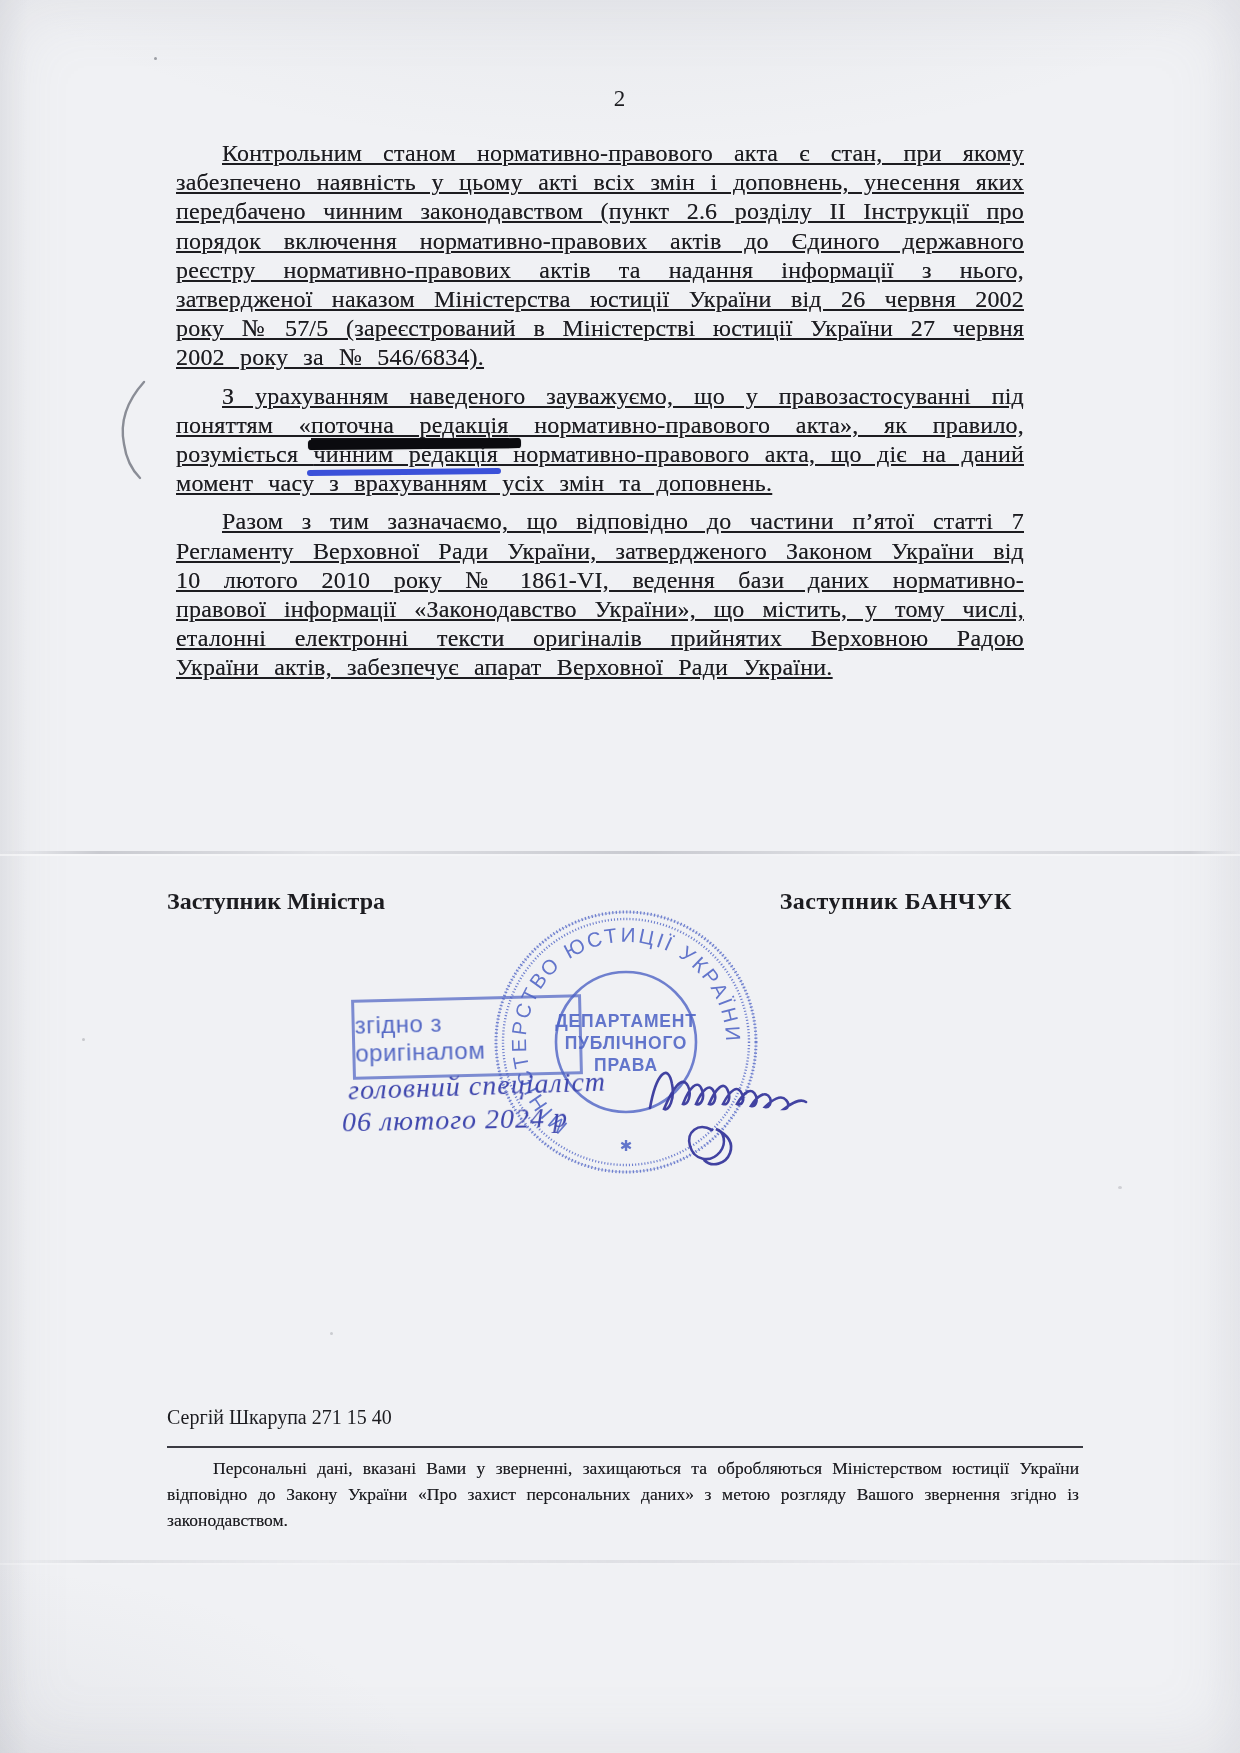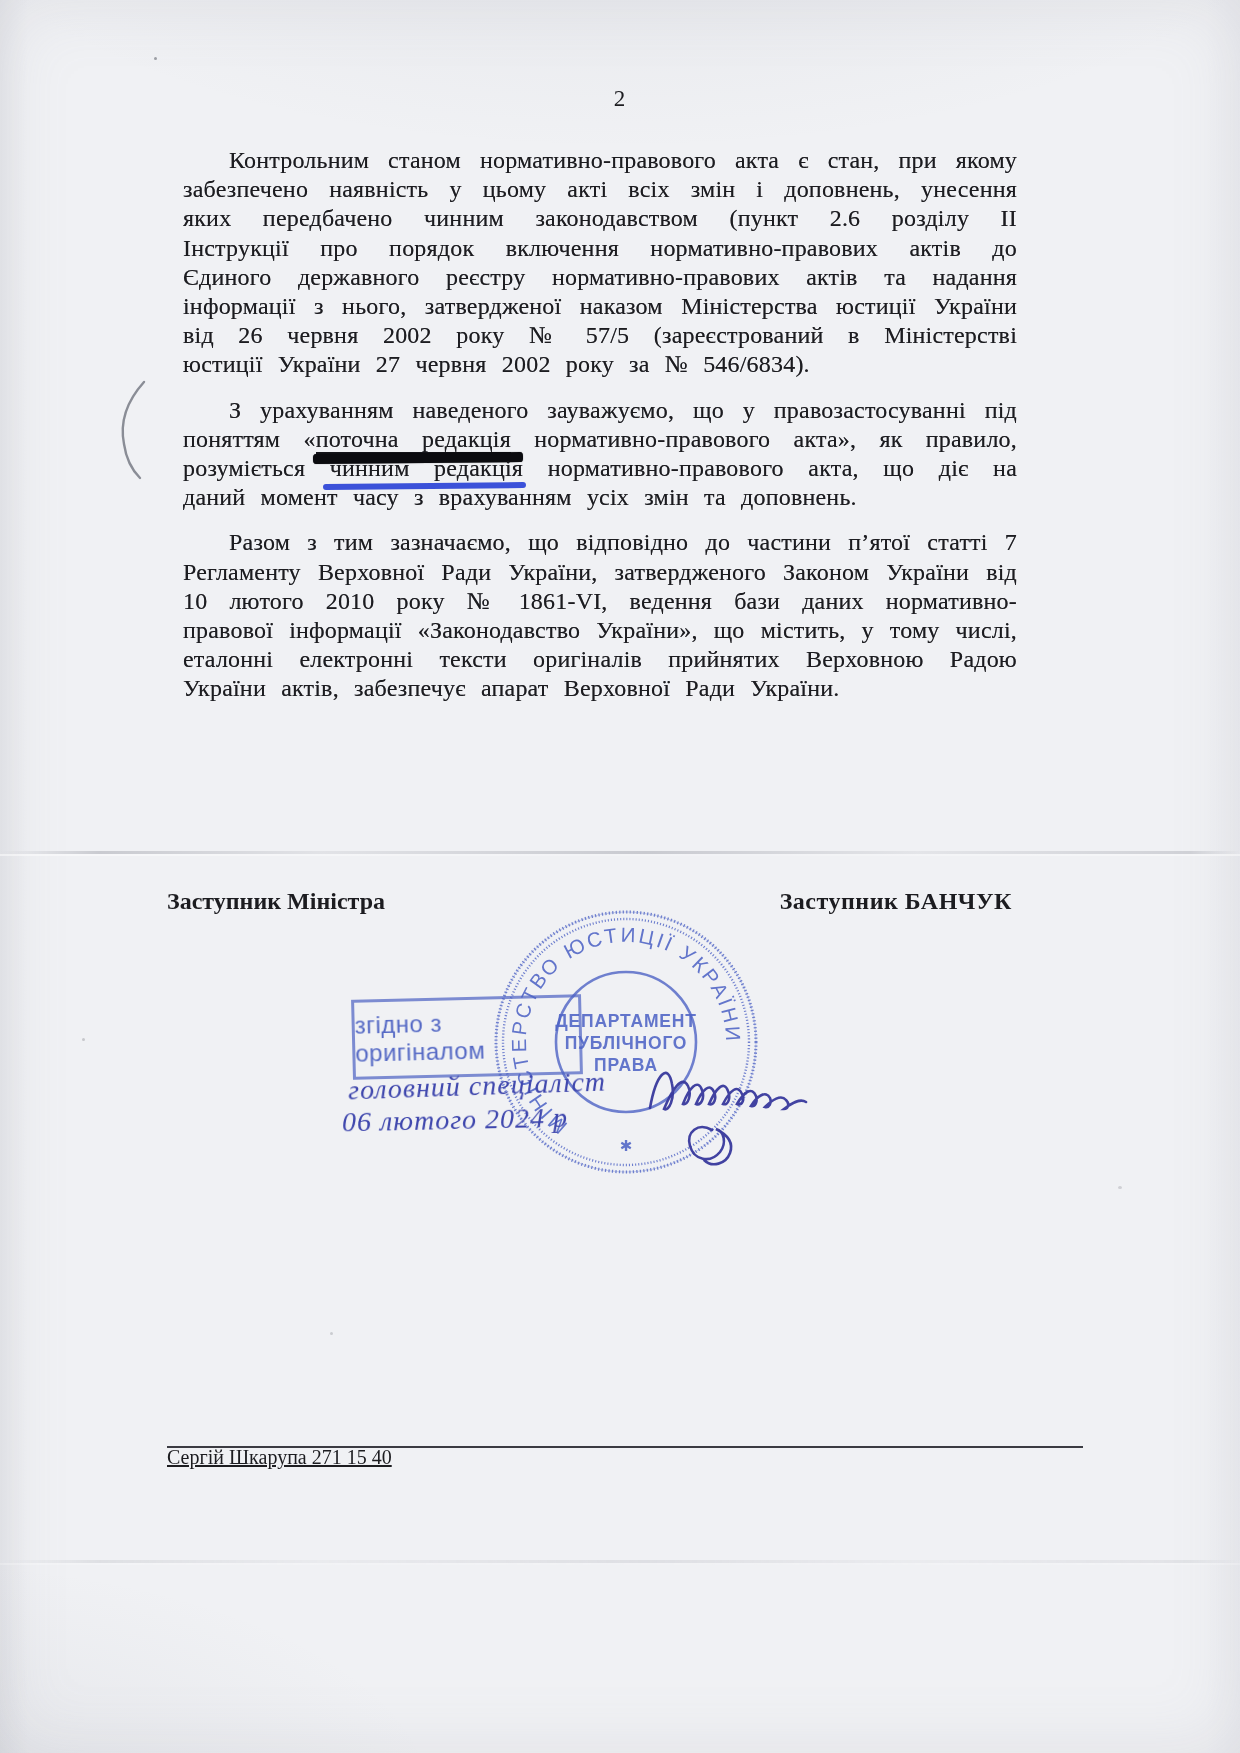--- a/index.html
+++ b/index.html
@@ -13,21 +13,21 @@
       linear-gradient(270deg, rgba(235,236,240,.9) 0, rgba(0,0,0,0) 34px),
       #f0f1f4;
     box-shadow: inset 0 0 70px rgba(140,145,158,.16);
   }
   .pagenum{position:absolute; top:86px; left:0; width:100%; text-align:center;
     font-size:23px; letter-spacing:1px;}
   .textblock{position:absolute; left:167px; top:130px; width:866px;
     font-size:24px; line-height:29.2px; text-align:justify;
     word-spacing:9px; letter-spacing:.2px;
     text-shadow:0 0 .5px rgba(10,10,15,.55);}
-  .textblock p{margin:16px; text-indent:46px;}
+  .textblock p{margin:9px; text-indent:46px;text-decoration:underline;}
   .hl-thin-black{position:relative; border-bottom:2px solid #15151a;}
   .hl-thin-black::after{content:""; position:absolute; left:-3px; right:-12px;
     top:1.12em; height:10px; background:#0b0b0f; border-radius:3px/4px;
     transform:rotate(-.5deg); box-shadow:0 0 1px rgba(0,0,0,.6);}
   .hl-blue{position:relative;}
   .hl-blue::after{content:""; position:absolute; left:-7px; right:-3px;
     top:1.16em; height:6px; background:#2b43d6; border-radius:3px;
     transform:rotate(-.55deg); opacity:.92;}
   .sigrow{position:absolute; top:876px; left:167px; right:228px;
     display:flex; justify-content:space-between; font-size:24px; font-weight:bold;margin-top:12px;}
@@ -43,21 +43,21 @@
     display:flex; align-items:center; justify-content:center;
     font-family:"Liberation Sans", sans-serif; font-size:24px; letter-spacing:.5px;
     color:rgba(63,85,190,.88); filter:blur(.4px);}
   .round-stamp{position:absolute; left:492px; top:908px; filter:blur(.35px);}
   .hand{position:absolute; font-family:"Liberation Serif", serif; font-style:italic;
     color:#3e46ad; filter:blur(.2px);}
   .hand1{left:348px; top:1070px; font-size:28px; transform:rotate(-2deg); letter-spacing:1px;}
   .hand2{left:342px; top:1104px; font-size:28px; transform:rotate(-1.2deg); letter-spacing:1px;}
   .sig-svg{position:absolute; left:642px; top:1034px;}
   .bracket-svg{position:absolute; left:110px; top:378px;}
-  .contact{position:absolute; left:167px; top:1446px; font-size:20px;text-decoration:underline;}
+  .contact{position:absolute; left:167px; top:1406px; font-size:20px;}
   .rule{position:absolute; left:167px; top:1446px; width:916px; height:2px; background:#3b3b42;}
   .disclaimer{position:absolute; left:167px; top:1455px; width:912px;
     font-size:17.5px; line-height:26px; text-align:justify; word-spacing:5px;
     text-indent:46px; text-shadow:0 0 .4px rgba(10,10,15,.5);}
   .speck{position:absolute; border-radius:50%; background:rgba(90,92,100,.55);}
 </style>
 </head>
 <body>
 
 <div class="page">
@@ -128,14 +128,15 @@
     </g>
   </svg>
 
   <div class="speck" style="left:154px; top:57px; width:3px; height:3px;"></div>
   <div class="speck" style="left:82px; top:1038px; width:3px; height:3px; opacity:.5;"></div>
   <div class="speck" style="left:1118px; top:1186px; width:4px; height:3px; opacity:.4;"></div>
   <div class="speck" style="left:330px; top:1332px; width:3px; height:3px; opacity:.45;"></div>
 
   <div class="contact">Сергій Шкарупа 271 15 40</div>
   <div class="rule"></div>
+  <div class="disclaimer">Персональні дані, вказані Вами у зверненні, захищаються та обробляються Міністерством юстиції України відповідно до Закону України «Про захист персональних даних» з метою розгляду Вашого звернення згідно із законодавством.</div>
 
 </div>
 
 </body></html>

